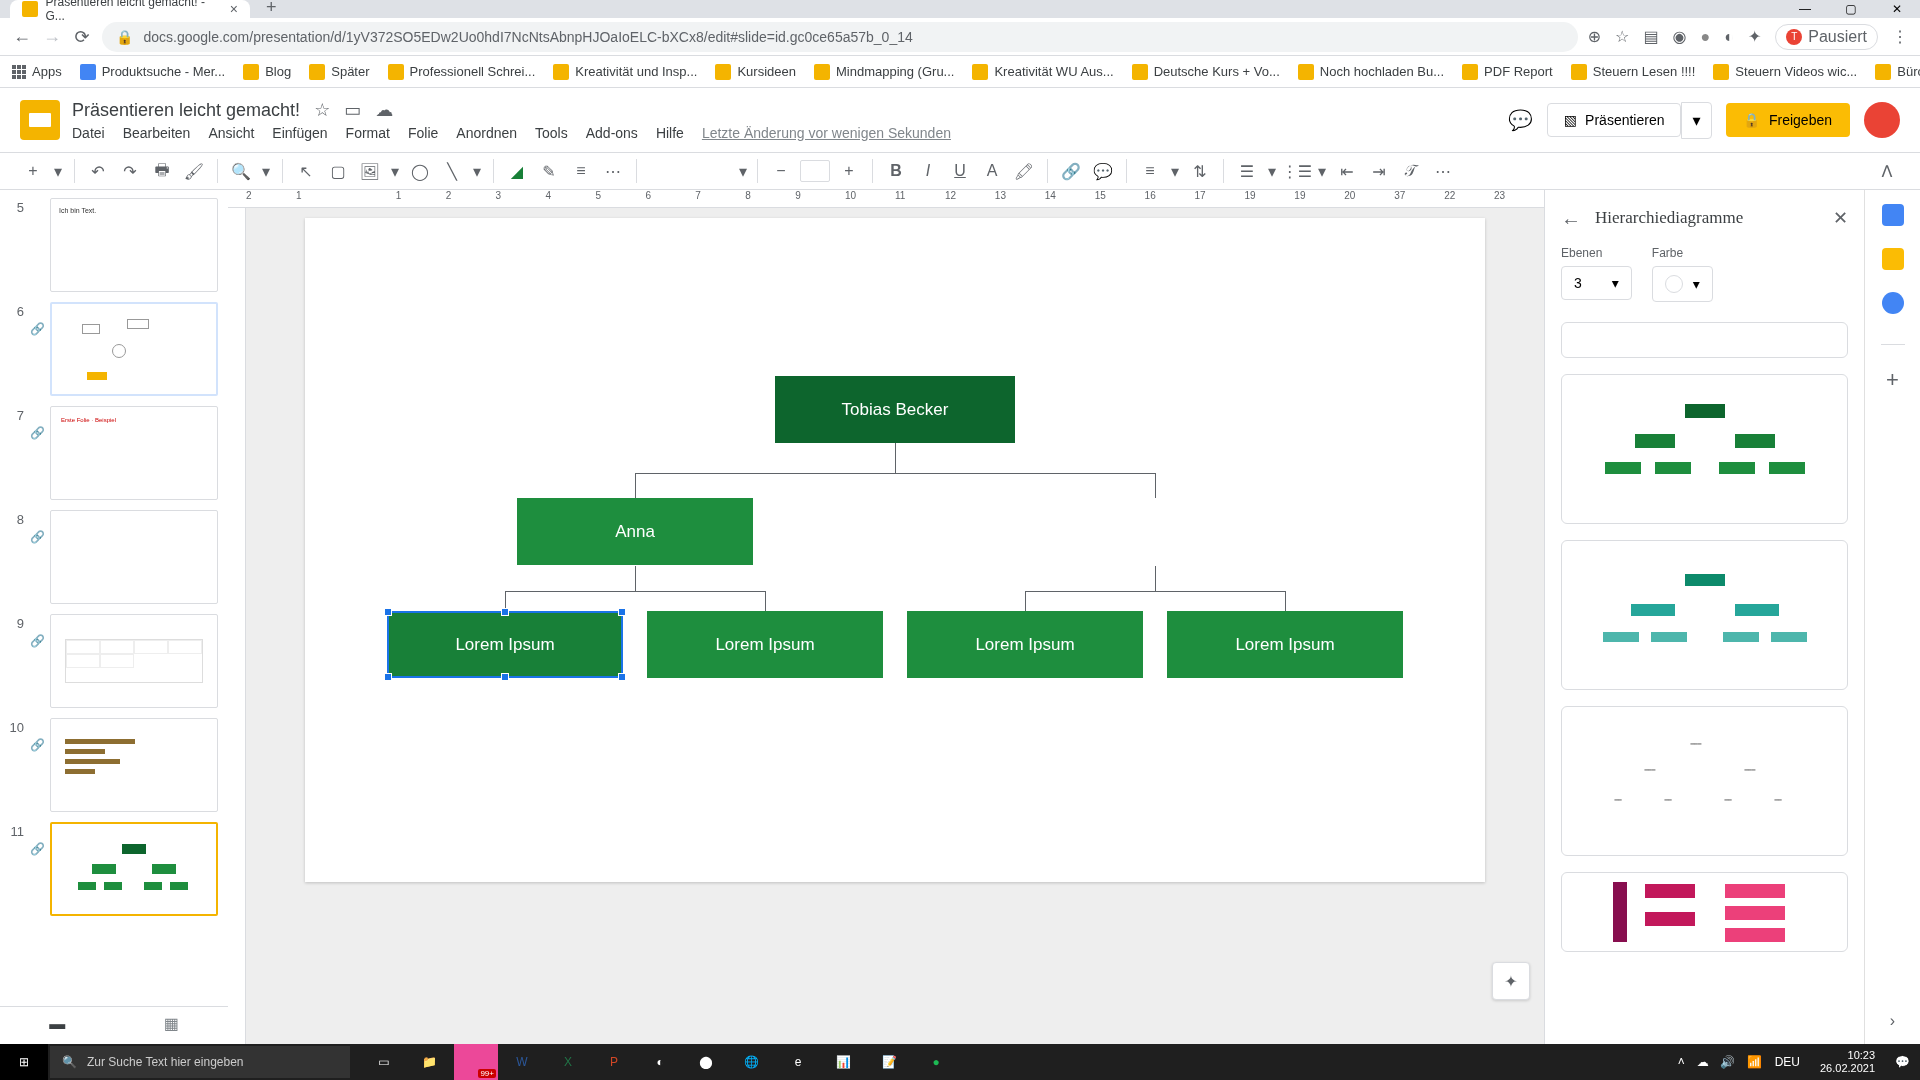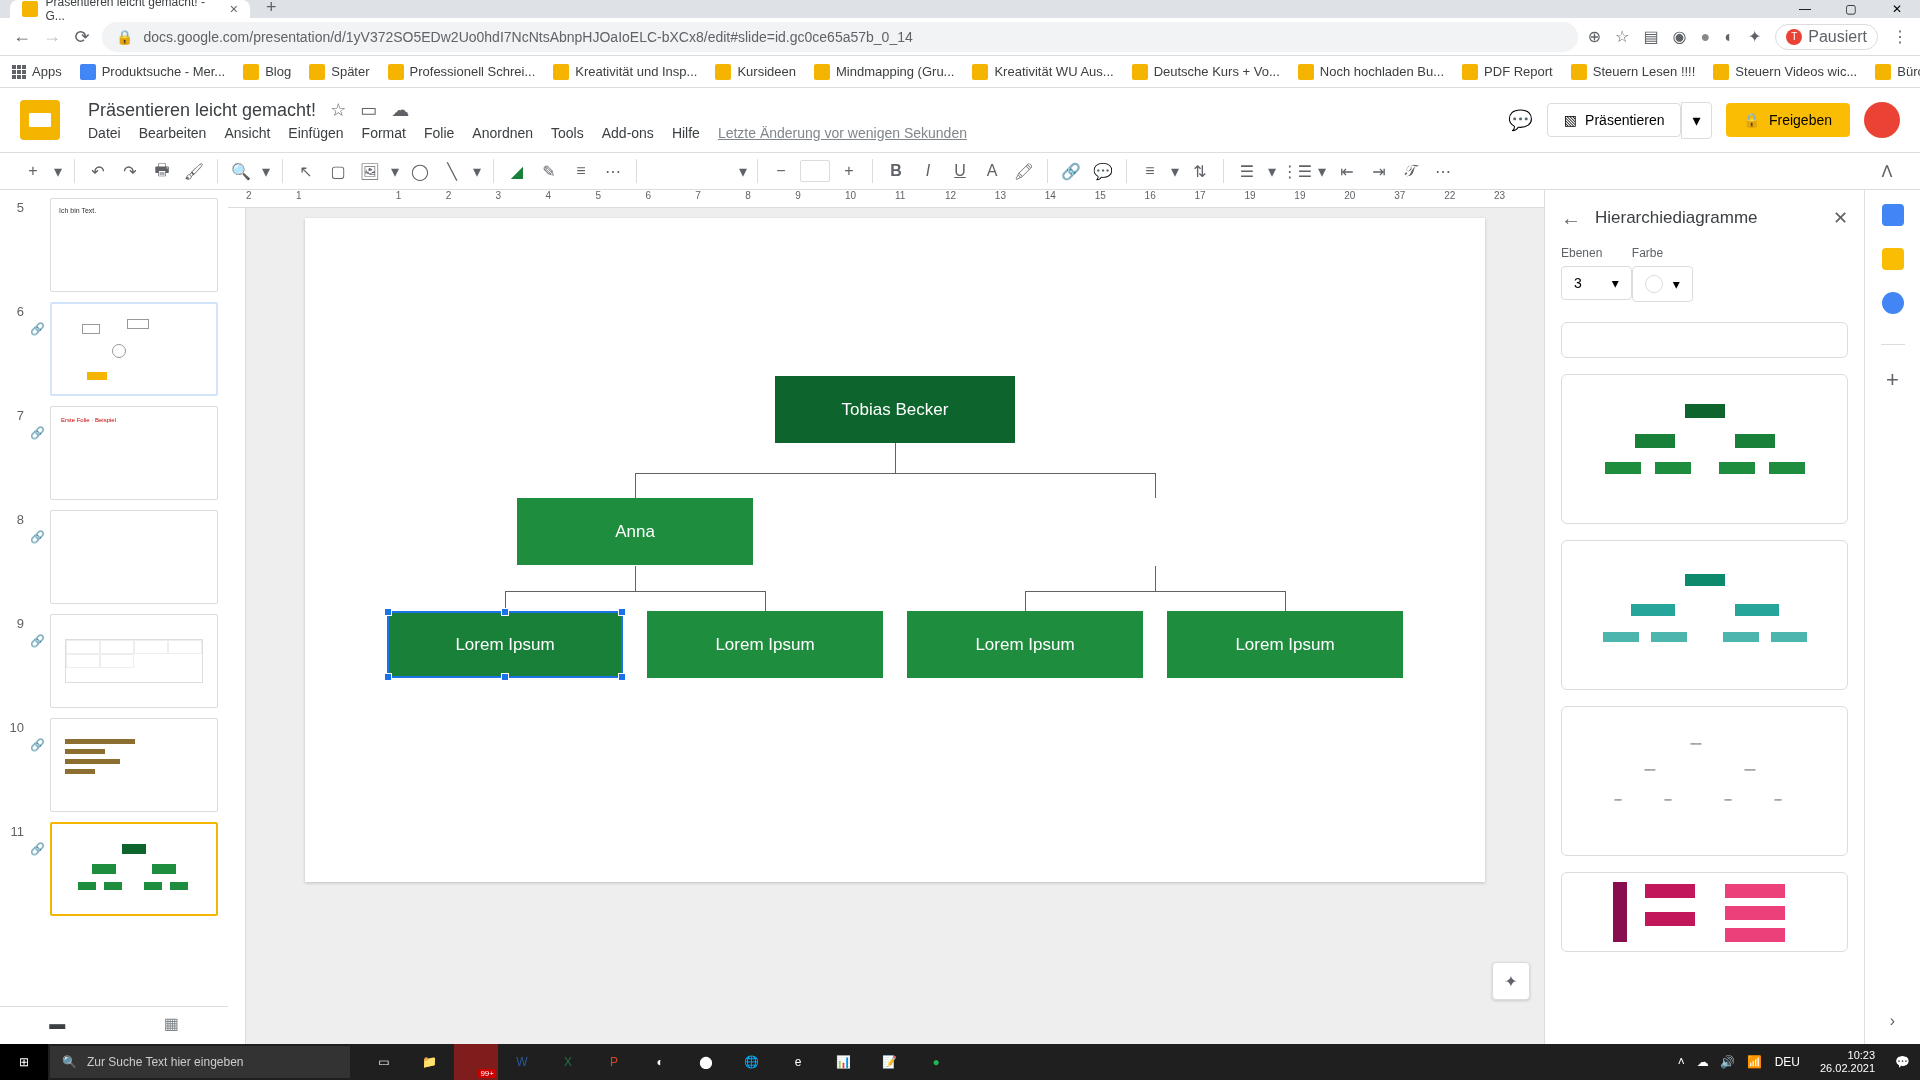--- a/index.html
+++ b/index.html
@@ -29,21 +29,21 @@
 .bookmarks .bm { display: flex; align-items: center; gap: 6px; white-space: nowrap; }
 .bm-icon { width: 16px; height: 16px; background: #f4b400; border-radius: 2px; }
 .bm-icon.g { background: #4285f4; }
 .apps-icon { display: grid; grid-template-columns: repeat(3, 4px); grid-template-rows: repeat(3, 4px); gap: 1px; }
 .apps-icon div { background: #5f6368; }
 
 
 .slides-header { height: 64px; background: #fff; display: flex; align-items: center; padding: 0 20px; gap: 12px; }
 .slides-logo { width: 40px; height: 40px; background: #f4b400; border-radius: 4px; position: relative; }
 .slides-logo::after { content: ''; position: absolute; background: #fff; width: 22px; height: 14px; top: 13px; left: 9px; border-radius: 1px; }
-.title-area { flex: 1; margin-left: 16px; }
+.title-area { flex: 1; }
 .doc-title { font-size: 18px; color: #3c4043; display: flex; align-items: center; gap: 14px; }
 .menubar { display: flex; gap: 18px; font-size: 14px; color: #3c4043; margin-top: 4px; }
 .header-right { display: flex; align-items: center; gap: 14px; }
 .present-btn { border: 1px solid #dadce0; border-radius: 4px; padding: 8px 16px; display: flex; align-items: center; gap: 8px; font-size: 14px; background: #fff; }
 .present-caret { border-left: 1px solid #dadce0; padding: 8px 10px; border: 1px solid #dadce0; border-radius: 0 4px 4px 0; margin-left: -14px; }
 .share-btn { background: #fbbc04; border-radius: 4px; padding: 9px 18px; display: flex; align-items: center; gap: 8px; font-size: 14px; font-weight: 500; }
 .avatar-lg { width: 36px; height: 36px; border-radius: 50%; background: #ea4335; }
 
 
 .toolbar { height: 38px; border-top: 1px solid #dadce0; border-bottom: 1px solid #dadce0; display: flex; align-items: center; padding: 0 20px; gap: 6px; }
@@ -79,22 +79,22 @@
 .org-box.selected { border: 2px solid #1a73e8; background: #188038; }
 .sel-handle { position: absolute; width: 8px; height: 8px; background: #1a73e8; border: 1px solid #fff; }
 .org-line { position: absolute; background: #5f6368; }
 
 
 .notes { height: 50px; background: #fff; border-top: 1px solid #dadce0; padding: 14px 20px; font-size: 14px; color: #80868b; }
 
 
 .sidepanel { width: 320px; background: #fff; border-left: 1px solid #dadce0; display: flex; flex-direction: column; }
 .sp-header { height: 56px; display: flex; align-items: center; padding: 0 16px; gap: 14px; }
-.sp-title { font-size: 17px; color: #3c4043; flex: 1; }
-.sp-controls { padding: 0 16px 12px; display: flex; }
+.sp-title { font-size: 17px; color: #3c4043; flex: 1; font-family: Liberation Serif, serif; }
+.sp-controls { padding: 0 16px 12px; display: flex; gap: 20px; }
 .sp-ctrl label { font-size: 12px; color: #5f6368; display: block; margin-bottom: 6px; }
 .sp-select { border: 1px solid #dadce0; border-radius: 4px; padding: 8px 12px; display: flex; align-items: center; gap: 30px; font-size: 14px; }
 .sp-templates { flex: 1; overflow-y: auto; padding: 8px 16px; }
 .template { border: 1px solid #dadce0; border-radius: 6px; height: 150px; margin-bottom: 16px; display: flex; align-items: center; justify-content: center; position: relative; }
 
 
 .rightrail { width: 56px; background: #fff; border-left: 1px solid #e0e0e0; display: flex; flex-direction: column; align-items: center; padding-top: 14px; gap: 22px; }
 .rail-icon { width: 22px; height: 22px; border-radius: 4px; }
 
 
@@ -582,21 +582,21 @@
   <div class="start">
       <span style="color:#fff">⊞</span>
     </div>
   <div class="search-box">
     <span>🔍</span>
     <span>Zur Suche Text hier eingeben</span>
   </div>
   <div class="task-apps">
     <div class="task-app">▭</div>
     <div class="task-app" style="color:#f4b400">📁</div>
-    <div class="task-app" style="background:#7f1d1d;color:#fff;position:relative">
+    <div class="task-app" style="background:#ec4899;color:#fff;position:relative">
         <span style="position:absolute;bottom:2px;right:2px;font-size:8px;background:#c00;padding:0 2px;border-radius:2px">99+</span>
       </div>
     <div class="task-app" style="color:#2b579a">W</div>
     <div class="task-app" style="color:#217346">X</div>
     <div class="task-app" style="color:#d24726">P</div>
     <div class="task-app">◐</div>
     <div class="task-app">⬤</div>
     <div class="task-app">🌐</div>
     <div class="task-app">e</div>
     <div class="task-app">📊</div>

